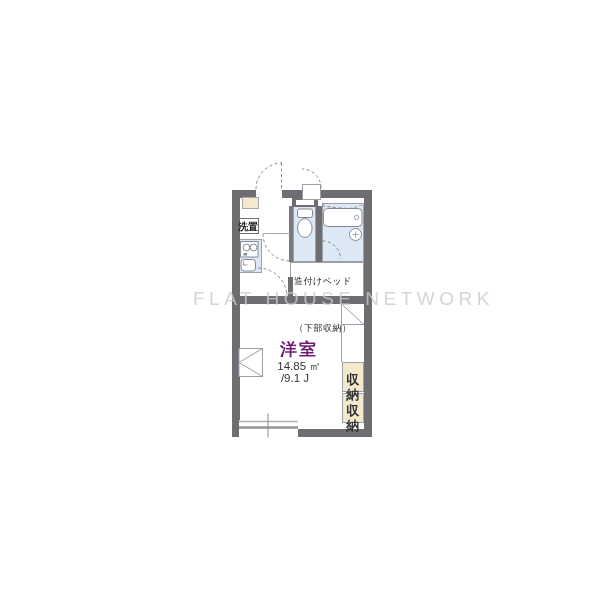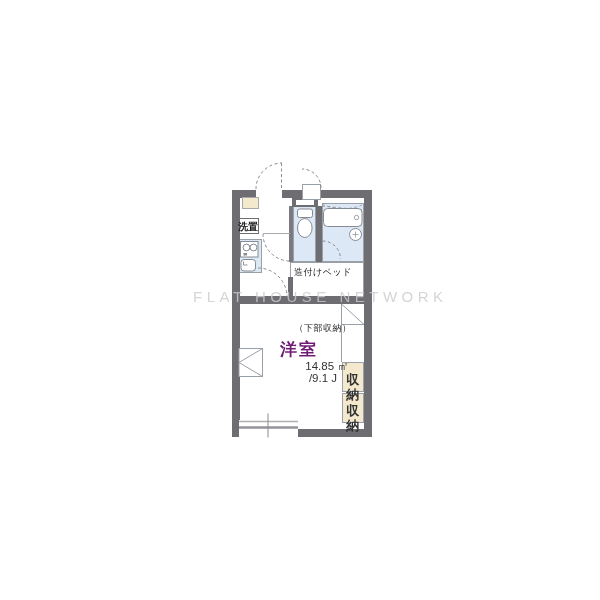--- a/index.html
+++ b/index.html
@@ -13,25 +13,25 @@
   .water{position:absolute;background:#dce8f5;border:1px solid #9aa0a8;box-sizing:border-box;z-index:10;}
   .beige{position:absolute;background:#f4e9cd;border:1px solid #b4ac99;box-sizing:border-box;z-index:12;}
   .whitebox{position:absolute;background:#ffffff;border:1px solid #9aa0a8;box-sizing:border-box;z-index:12;}
   .bedarea{position:absolute;background:#ffffff;border:1px solid #9aa0a8;box-sizing:border-box;z-index:8;}
   .niche{position:absolute;background:#6e6d72;z-index:23;}
   .niche-in{position:absolute;background:#ffffff;z-index:24;}
   svg.overlay{position:absolute;left:0;top:0;z-index:30;pointer-events:none;}
   
   .lbl{position:absolute;color:#701a75;z-index:40;text-align:center;line-height:1.15;}
   .lbl-room{font-size:17px;font-weight:600;letter-spacing:2px;}
-  .lbl-dim{font-size:11.5px;font-weight:400;color:#333;margin-left:28px;}
+  .lbl-dim{font-size:11.5px;font-weight:400;color:#333;}
   .lbl-bed{font-size:9px;color:#222;letter-spacing:0.5px;}
   .lbl-small{font-size:10px;font-weight:600;color:#222;}
   .lbl-tiny{font-size:13px;font-weight:600;color:#333;letter-spacing:0.5px;}
-  .watermark{position:absolute;z-index:50;font-size:15px;letter-spacing:4.5px;
+  .watermark{position:absolute;z-index:50;font-size:19px;letter-spacing:4.5px;
              color:#cbcbcb;opacity:0.8;white-space:nowrap;font-weight:500;}
 </style>
 </head>
 <body>
 
 <div class="stage">
 
   <div class="water" style="left:238px;top:239px;width:24px;height:34px;"></div>
   <div class="water" style="left:293px;top:206px;width:23px;height:56px;"></div>
   <div class="water" style="left:322px;top:203px;width:42px;height:59px;"></div>
@@ -127,20 +127,20 @@
       <line x1="268" y1="413.5" x2="268" y2="437.5" stroke="#8b8b90" stroke-width="1"></line>
     </g>
   </svg>
 
   <div class="lbl lbl-small" style="left:237px;top:221px;width:22px;">洗置</div>
 
   <div class="lbl lbl-room" style="left:264px;top:340px;width:70px;">洋室</div>
   <div class="lbl lbl-dim" style="left:264px;top:360px;width:70px;">14.85 ㎡</div>
   <div class="lbl lbl-dim" style="left:260px;top:372px;width:70px;">/9.1 J</div>
 
-  <div class="lbl lbl-bed" style="left:283px;top:267px;width:80px;">造付けベッド</div>
+  <div class="lbl lbl-bed" style="left:283px;top:276px;width:80px;">造付けベッド</div>
   <div class="lbl lbl-bed" style="left:283px;top:279px;width:80px;margin-top:44px;">（下部収納）</div>
 
   <div class="lbl lbl-tiny" style="left:342px;top:373px;width:22px;">収納</div>
   <div class="lbl lbl-tiny" style="left:342px;top:404px;width:22px;">収納</div>
 
   <div class="watermark" style="left:193px;top:288px;">FLAT HOUSE NETWORK</div>
 </div>
 
 </body></html>

